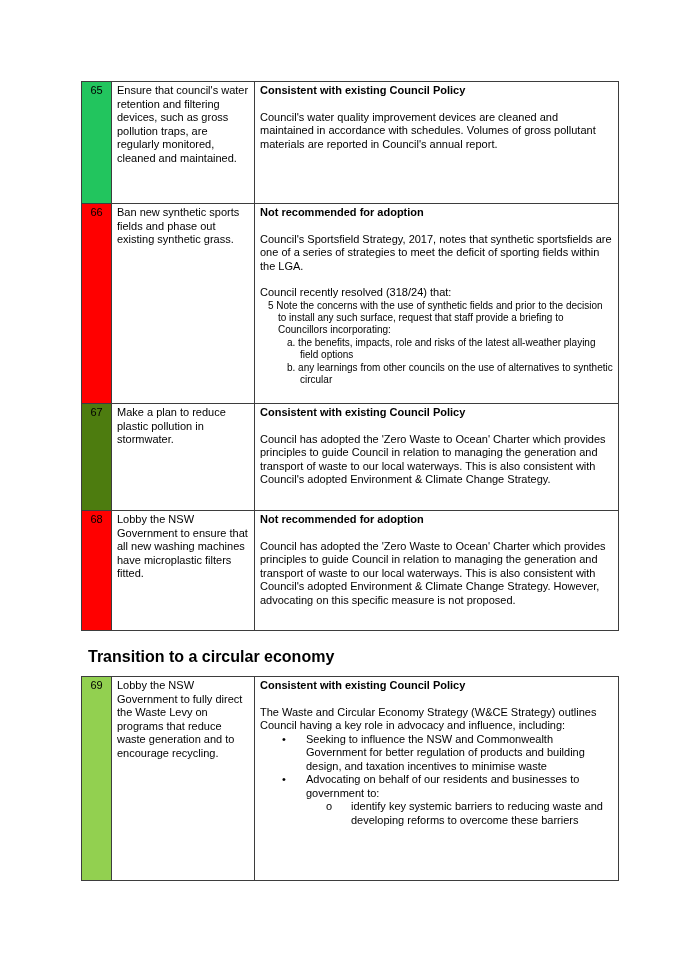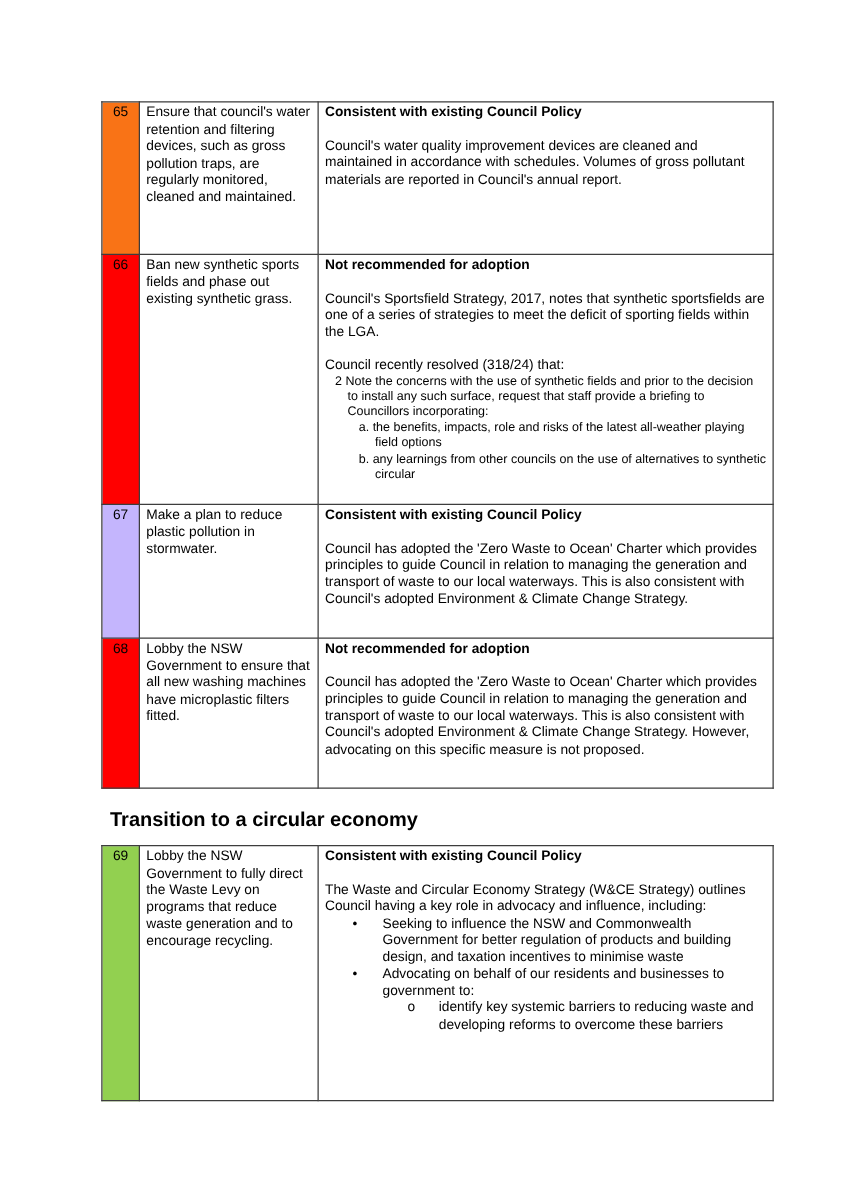--- a/index.html
+++ b/index.html
@@ -38,21 +38,21 @@
     position:absolute;left:88px;top:648px;font-weight:bold;font-size:16px;
   }
 </style>
 </head>
 <body>
 
 <div class="page">
   <table id="table1" class="rec-table">
       <tbody>
         <tr class="rec-row">
-          <td class="num-cell" style="background-color: #f97316;">
+          <td class="num-cell" style="background-color: #22c55e;">
             <div class="num">65</div>
           </td>
           <td class="action-cell">
             <div class="action-text">Ensure that council's water retention and filtering devices, such as gross pollution traps, are regularly monitored, cleaned and maintained.</div>
           </td>
           <td class="resp-cell">
             <div class="block title">Consistent with existing Council Policy</div>
             <div class="block para">Council's water quality improvement devices are cleaned and maintained in accordance with schedules. Volumes of gross pollutant materials are reported in Council's annual report.</div>
           </td>
         </tr>
@@ -61,28 +61,28 @@
             <div class="num">66</div>
           </td>
           <td class="action-cell">
             <div class="action-text">Ban new synthetic sports fields and phase out existing synthetic grass.</div>
           </td>
           <td class="resp-cell">
             <div class="block title">Not recommended for adoption</div>
             <div class="block para">Council's Sportsfield Strategy, 2017, notes that synthetic sportsfields are one of a series of strategies to meet the deficit of sporting fields within the LGA.</div>
             <div class="block para">Council recently resolved (318/24) that:</div>
             <div class="block numbered">
-              <div class="numbered-main">2 Note the concerns with the use of synthetic fields and prior to the decision to install any such surface, request that staff provide a briefing to Councillors incorporating:</div>
+              <div class="numbered-main">5 Note the concerns with the use of synthetic fields and prior to the decision to install any such surface, request that staff provide a briefing to Councillors incorporating:</div>
               <div class="numbered-sub">a. the benefits, impacts, role and risks of the latest all-weather playing field options</div>
               <div class="numbered-sub">b. any learnings from other councils on the use of alternatives to synthetic circular</div>
             </div>
           </td>
         </tr>
         <tr class="rec-row">
-          <td class="num-cell" style="background-color: #c4b5fd;">
+          <td class="num-cell" style="background-color: #4d7c0f;">
             <div class="num">67</div>
           </td>
           <td class="action-cell">
             <div class="action-text">Make a plan to reduce plastic pollution in stormwater.</div>
           </td>
           <td class="resp-cell">
             <div class="block title">Consistent with existing Council Policy</div>
             <div class="block para">Council has adopted the 'Zero Waste to Ocean' Charter which provides principles to guide Council in relation to managing the generation and transport of waste to our local waterways. This is also consistent with Council's adopted Environment &amp; Climate Change Strategy.</div>
           </td>
         </tr>

